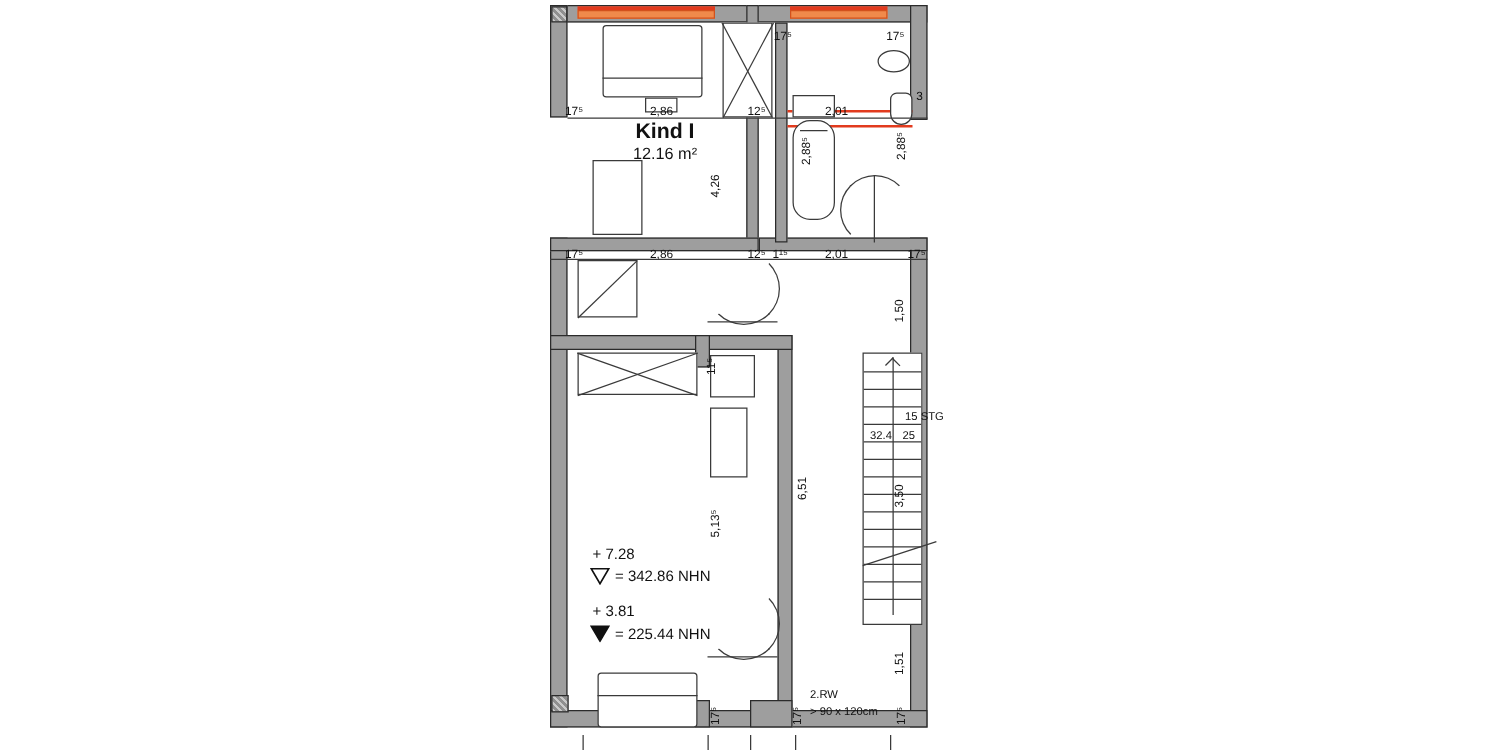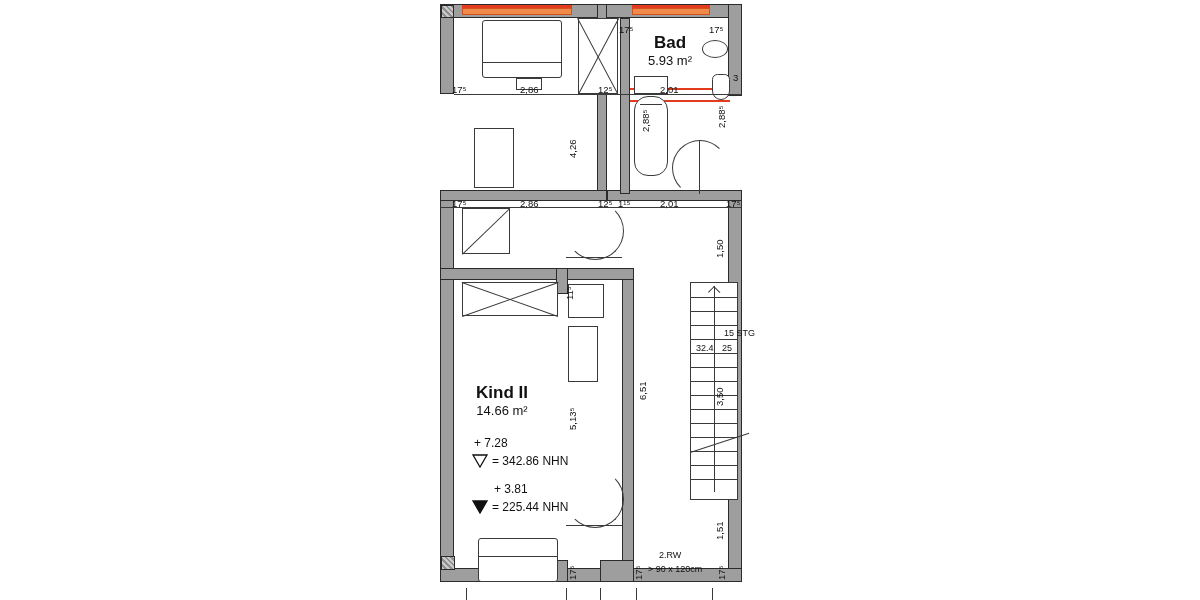--- a/index.html
+++ b/index.html
@@ -124,31 +124,27 @@
     <div class="step" style="top:154px;"></div>
       <div class="step" style="top:168px;"></div>
     <div class="step" style="top:182px;"></div>
       <div class="step" style="top:196px;"></div>
   </div>
   <div class="line" style="left:690px;top:452px;width:62px;height:1px;transform-origin:0 0;transform:rotate(-18deg);"></div>
   <div class="line" style="left:714px;top:286px;width:1px;height:206px;"></div>
   <div class="line" style="left:708px;top:292px;width:9px;height:1px;transform-origin:0 0;transform:rotate(-45deg);"></div>
   <div class="line" style="left:714px;top:286px;width:9px;height:1px;transform-origin:0 0;transform:rotate(45deg);"></div>
 
-
-  <div class="room-label" style="left:625px;top:32px;width:90px;">
-    <div class="room-name">Bad</div>
-    <div class="room-area">5.93 m²</div>
+  <div class="room-label" style="left:472px;top:94px;width:120px;">
+    <div class="room-name">Kind I</div>
+    <div class="room-area">12.16 m²</div>
   </div>
 
 
-  <div class="room-label" style="left:442px;top:382px;width:120px;">
-    <div class="room-name">Kind II</div>
-    <div class="room-area">14.66 m²</div>
-  </div>
+
 
   <div class="dim" style="left:452px;top:84px;">17⁵</div>
   <div class="dim" style="left:520px;top:84px;">2,86</div>
   <div class="dim" style="left:598px;top:84px;">12⁵</div>
   <div class="dim" style="left:619px;top:24px;">17⁵</div>
   <div class="dim" style="left:709px;top:24px;">17⁵</div>
   <div class="dim" style="left:660px;top:84px;">2,01</div>
   <div class="dim" style="left:733px;top:72px;">3</div>
 
   <div class="dim" style="left:452px;top:198px;">17⁵</div>
@@ -178,27 +174,27 @@
   <div class="tiny" style="left:724px;top:328px;">15 STG</div>
   <div class="tiny" style="left:696px;top:343px;">32.4</div>
   <div class="tiny" style="left:722px;top:343px;">25</div>
 
   <div class="elev" style="left:474px;top:436px;">+ 7.28</div>
   <svg style="position:absolute;left:472px;top:454px;" width="16" height="14">
     <polygon points="1,1 15,1 8,13" fill="none" stroke="#111" stroke-width="1.3"></polygon>
   </svg>
   <div class="elev" style="left:492px;top:454px;">= 342.86 NHN</div>
 
-  <div class="elev" style="left:494px;top:482px;">+ 3.81</div>
+  <div class="elev" style="left:474px;top:482px;">+ 3.81</div>
   <svg style="position:absolute;left:472px;top:500px;" width="16" height="14">
     <polygon points="1,1 15,1 8,13" fill="#111" stroke="#111" stroke-width="1.3"></polygon>
   </svg>
   <div class="elev" style="left:492px;top:500px;">= 225.44 NHN</div>
 
-  <div class="tiny" style="left:648px;top:550px;margin-left:11px;">2.RW</div>
+  <div class="tiny" style="left:648px;top:550px;">2.RW</div>
   <div class="tiny" style="left:648px;top:564px;">&gt; 90 x 120cm</div>
 
   <div class="axis" style="left:466px;top:588px;width:1px;height:12px;"></div>
   <div class="axis" style="left:566px;top:588px;width:1px;height:12px;"></div>
   <div class="axis" style="left:600px;top:588px;width:1px;height:12px;"></div>
   <div class="axis" style="left:636px;top:588px;width:1px;height:12px;"></div>
   <div class="axis" style="left:712px;top:588px;width:1px;height:12px;"></div>
 
 </div>
 

